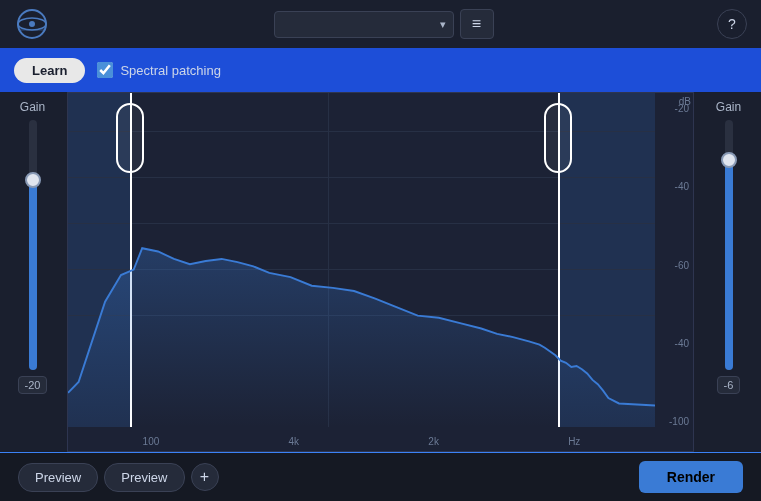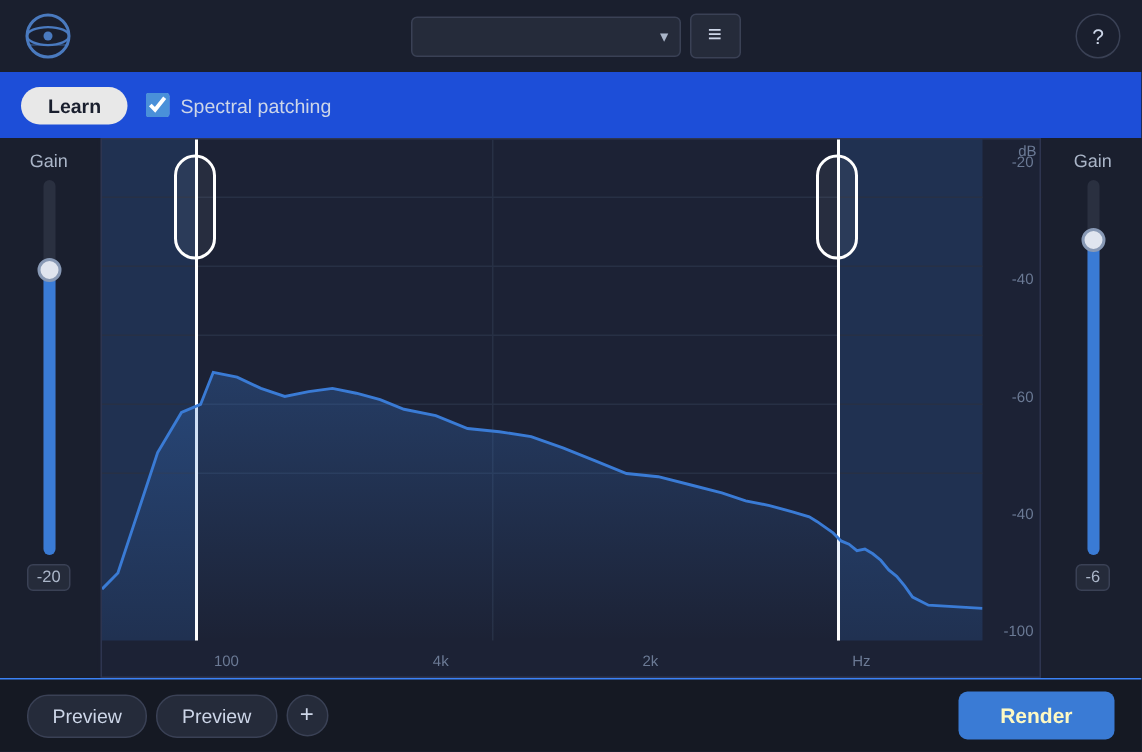--- a/index.html
+++ b/index.html
@@ -301,21 +301,21 @@
       border-radius: 50%;
       font-size: 16px;
       cursor: pointer;
       display: flex;
       align-items: center;
       justify-content: center;
     }
     .render-btn {
       background: #3a7bd5;
       border: none;
-      color: #fef9c3;
+      color: #000000;
       padding: 8px 28px;
       border-radius: 6px;
       font-size: 14px;
       font-weight: 600;
       cursor: pointer;
     }
 
     .dropdown-wrapper {
       position: relative;
       display: inline-flex;

